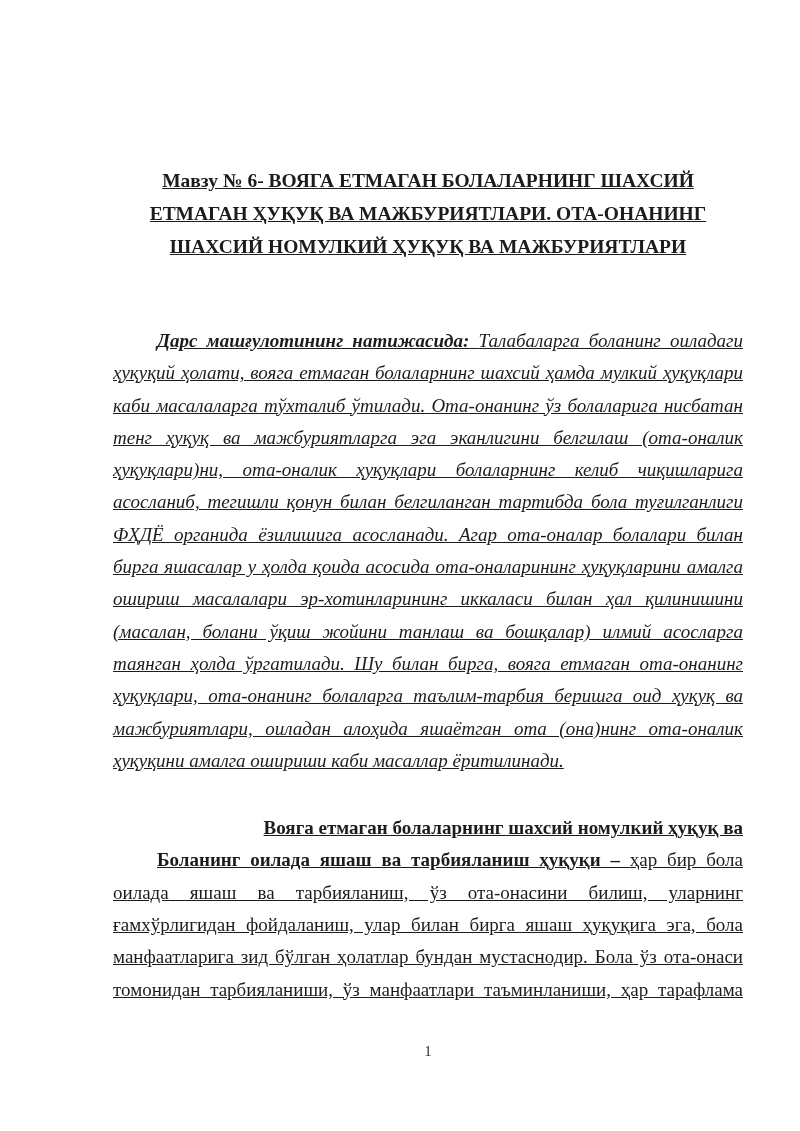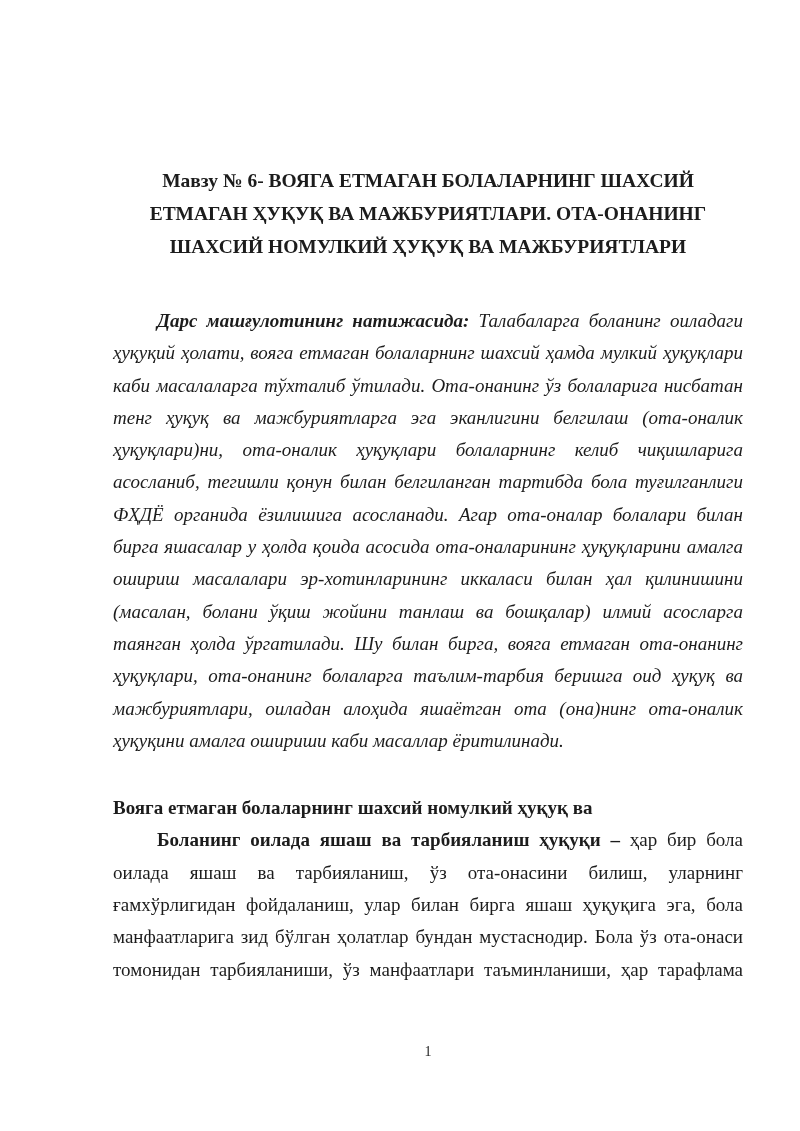--- a/index.html
+++ b/index.html
@@ -14,49 +14,50 @@
     background: #ffffff;
     color: #1c1c1c;
     font-family: "Liberation Serif", "DejaVu Serif", serif;
     overflow: hidden;
   }
   .text-block {
     position: absolute;
     left: 113px;
     top: 0;
     width: 630px;
+    text-decoration: underline;
   }
   .doc-title {
     margin-top: 164px;
     font-size: 19.5px;
     font-weight: bold;
     line-height: 33px;
     text-align: center;
   }
   .para {
     font-size: 19px;
     line-height: 32.3px;
     text-align: justify;
     text-indent: 44px;
     margin: 0;
   }
   .para-lesson {
-    margin-top: 42px;
+    margin-top: 62px;
     font-style: italic;
   }
   .para-lesson .lead {
     font-weight: bold;
     font-style: italic;
   }
   .subheading {
     margin-top: 35px;
     font-size: 19px;
     font-weight: bold;
     line-height: 32.3px;
-    text-align: left;
+    text-align: right;
   }
   .para-rights {
     margin-top: 0;
     text-align-last: justify;
   }
   .para-rights .lead {
     font-weight: bold;
   }
   .page-number {
     position: absolute;

